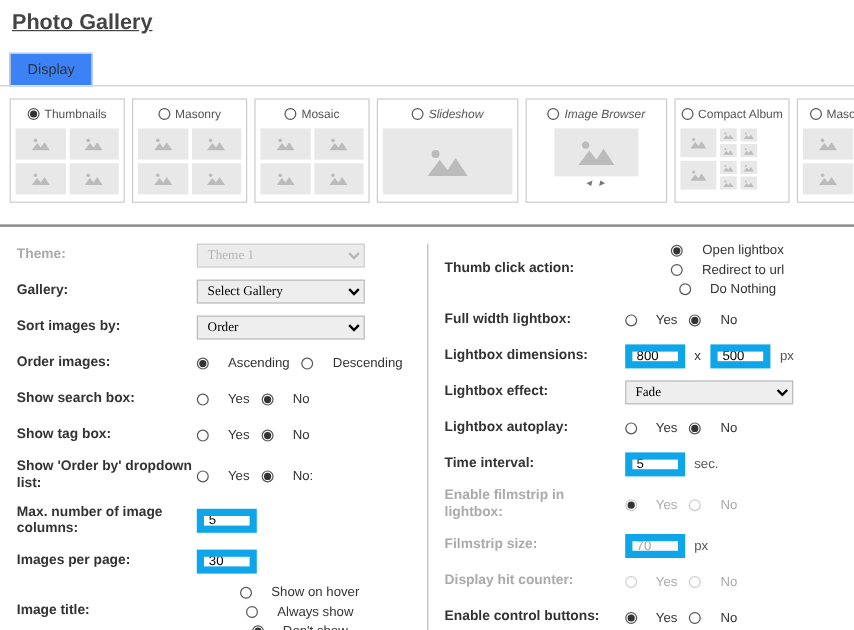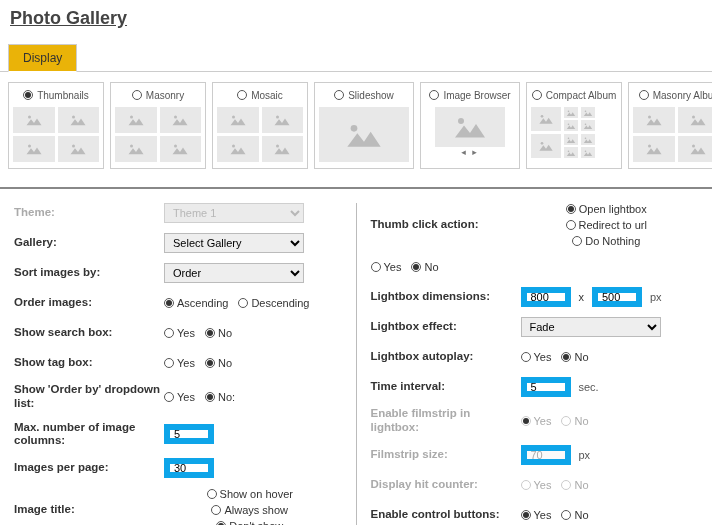--- a/index.html
+++ b/index.html
@@ -1,23 +1,23 @@
 <!DOCTYPE html>
 <html><head>
 <meta charset="utf-8">
 <style>
 * { box-sizing: border-box; margin: 0; padding: 0; }
 body { font-family: Arial, sans-serif; font-size: 12px; color: #333; background: #fff; width: 712px; }
 .header { padding: 8px 10px 14px; }
 .header h1 { font-size: 18px; font-weight: bold; color: #444; text-decoration: underline; }
 .tab-bar { border-bottom: 1px solid #ccc; padding: 0 8px; }
-.tab { display: inline-block; padding: 6px 14px; border: 1px solid #ccc; border-bottom: 1px solid #fff; background: #eab308; position: relative; top: 1px; font-size: 12px; cursor: pointer; }
+.tab { display: inline-block; padding: 6px 14px; border: 1px solid #ccc; border-bottom: 1px solid #fff; background: #3b82f6; position: relative; top: 1px; font-size: 12px; cursor: pointer; }
 .views { display: flex; gap: 6px; padding: 10px 8px 18px; border-bottom: 2.5px solid #888; overflow: hidden; text-align: right; }
 .view-card { border: 1px solid #ccc; width: 96px; flex-shrink: 0; padding: 4px 4px 6px; cursor: pointer; }
-.view-card.wide { width: 100px; }
+.view-card.wide { width: 118px; font-style: italic; }
 .view-head { display: flex; align-items: center; justify-content: center; gap: 4px; font-size: 10px; color: #555; margin-bottom: 4px; min-height: 16px; }
 .radio { width: 10px; height: 10px; border: 1px solid #555; border-radius: 50%; display: inline-flex; align-items: center; justify-content: center; flex-shrink: 0; }
 .radio.sel::after { content: ""; width: 6px; height: 6px; background: #333; border-radius: 50%; }
 .thumb-grid { display: grid; grid-template-columns: 1fr 1fr; gap: 3px; }
 .thumb { background: #e8e8e8; height: 26px; display: flex; align-items: center; justify-content: center; }
 .thumb svg { width: 18px; height: 14px; }
 .slideshow-body { background: #e8e8e8; height: 55px; display: flex; flex-direction: column; align-items: center; justify-content: center; }
 .browser-body { display: flex; flex-direction: column; align-items: center; }
 .browser-main { background: #e8e8e8; width: 70px; height: 40px; display: flex; align-items: center; justify-content: center; }
 .browser-nav { font-size: 9px; color: #777; letter-spacing: 2px; }
@@ -25,24 +25,24 @@
 .compact-big { background: #e8e8e8; width: 30px; height: 24px; display:flex;align-items:center;justify-content:center; }
 .compact-sm { background: #e8e8e8; width: 14px; height: 11px; display:flex;align-items:center;justify-content:center; }
 .compact-col { display:flex; flex-direction:column; gap:2px; }
 .settings { display: flex; padding: 14px 0 0; }
 .col { flex: 1; padding: 0 14px; }
 .col:first-child { border-right: 1px solid #bbb; }
 .row { display: flex; align-items: center; margin-bottom: 10px; min-height: 20px; }
 .row .label { width: 150px; font-weight: bold; font-size: 11.5px; color: #333; line-height: 1.2; }
 .row .label.disabled { color: #aaa; }
 .row .control { flex: 1; display: flex; align-items: center; gap: 4px; flex-wrap: wrap; }
-select { border: 1px solid #bbb; background: #eee; padding: 2px 4px; font-size: 11px; width: 140px; height: 20px; }
+select { border: 1px solid #bbb; background: #eee; padding: 2px 4px; font-size: 11px; width: 140px; height: 20px; font-family: Liberation Serif, serif; }
 select.disabled { color: #999; background: #e3e3e3; }
 input[type=text] { border: 6px solid #0ea5e9; padding: 2px 4px; font-size: 11px; width: 50px; height: 20px; }
-.radio-opt { display: inline-flex; align-items: center; gap: 3px; margin-right: 6px; font-size: 11px; cursor: pointer; }
+.radio-opt { display: inline-flex; align-items: center; gap: 16px; margin-right: 6px; font-size: 11px; cursor: pointer; }
 .radio-stack { display: flex; flex-direction: column; gap: 4px; }
 .unit { font-size: 11px; color: #555; margin-left: 4px; }
 .x { font-size: 11px; margin: 0 4px; }
 .disabled-radio .radio { border-color: #ccc; }
 .disabled-radio { color: #aaa; }
 </style>
 </head>
 <body>
 
 <div class="header">
@@ -419,20 +419,21 @@
             <span>Redirect to url</span>
           </span>
         <span class="radio-opt">
             <span class="radio"></span>
             <span>Do Nothing</span>
           </span>
       </div>
     </div>
 
     <div class="row">
+      <div class="label">Full width lightbox:</div>
       <div class="control">
         <span class="radio-opt">
             <span class="radio"></span>
             <span>Yes</span>
           </span>
         <span class="radio-opt">
             <span class="radio sel"></span>
             <span>No</span>
           </span>
       </div>

